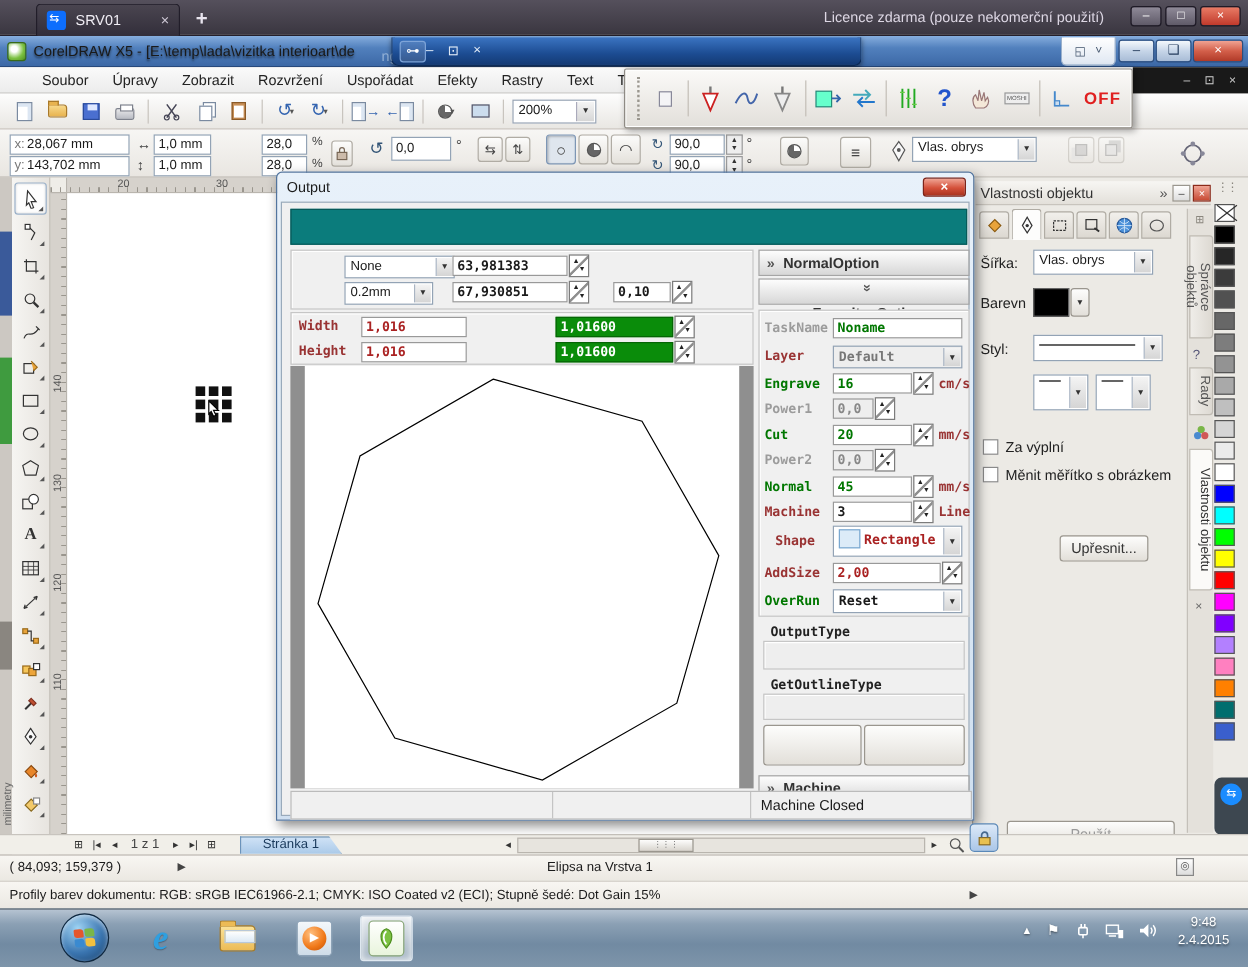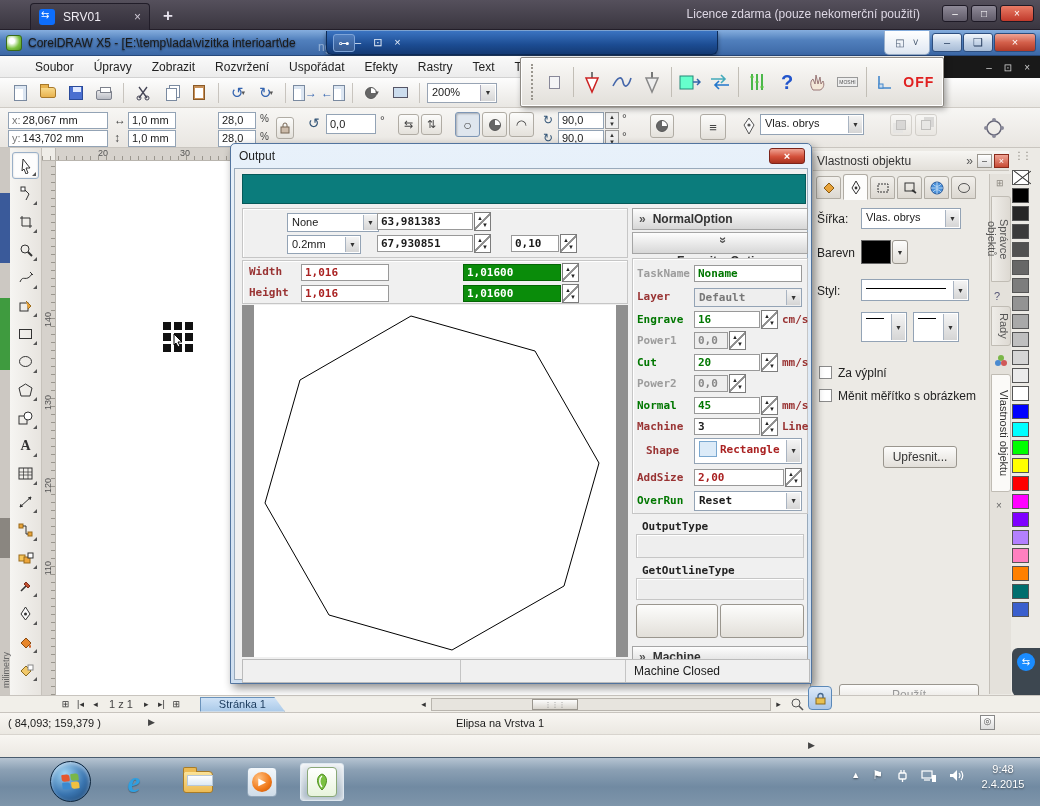--- a/index.html
+++ b/index.html
@@ -875,20 +875,21 @@
   </div>
   <span class="abs units-label">milimetry</span>
 
   <div class="abs status1">
     <span class="abs" style="left:8px;top:4px;">( 84,093; 159,379 )</span>
     <span class="abs" style="left:148px;top:4px;font-size:9px;color:#444;">▶</span>
     <span class="abs" style="left:300px;top:4px;width:400px;text-align:center;">Elipsa na Vrstva 1</span>
     <span class="abs" style="left:980px;top:2px;width:15px;height:15px;border:1px solid #888;background:linear-gradient(#fff,#ddd);text-align:center;font-size:9px;color:#555;">◎</span>
   </div>
   <div class="abs status2">
+    <span class="abs" style="left:8px;top:5px;white-space:nowrap;">Profily barev dokumentu: RGB: sRGB IEC61966-2.1; CMYK: ISO Coated v2 (ECI); Stupně šedé: Dot Gain 15%</span>
     <span class="abs" style="left:808px;top:5px;font-size:9px;color:#444;">▶</span>
   </div>
 
   <div class="abs taskbar"></div>
   <div class="abs orb">
     <span class="winflag">
         <i style="background:#e4572e;"></i>
         <i style="background:#7ab648;"></i>
         <i style="background:#3a8ad0;"></i>
         <i style="background:#f2c040;"></i>

